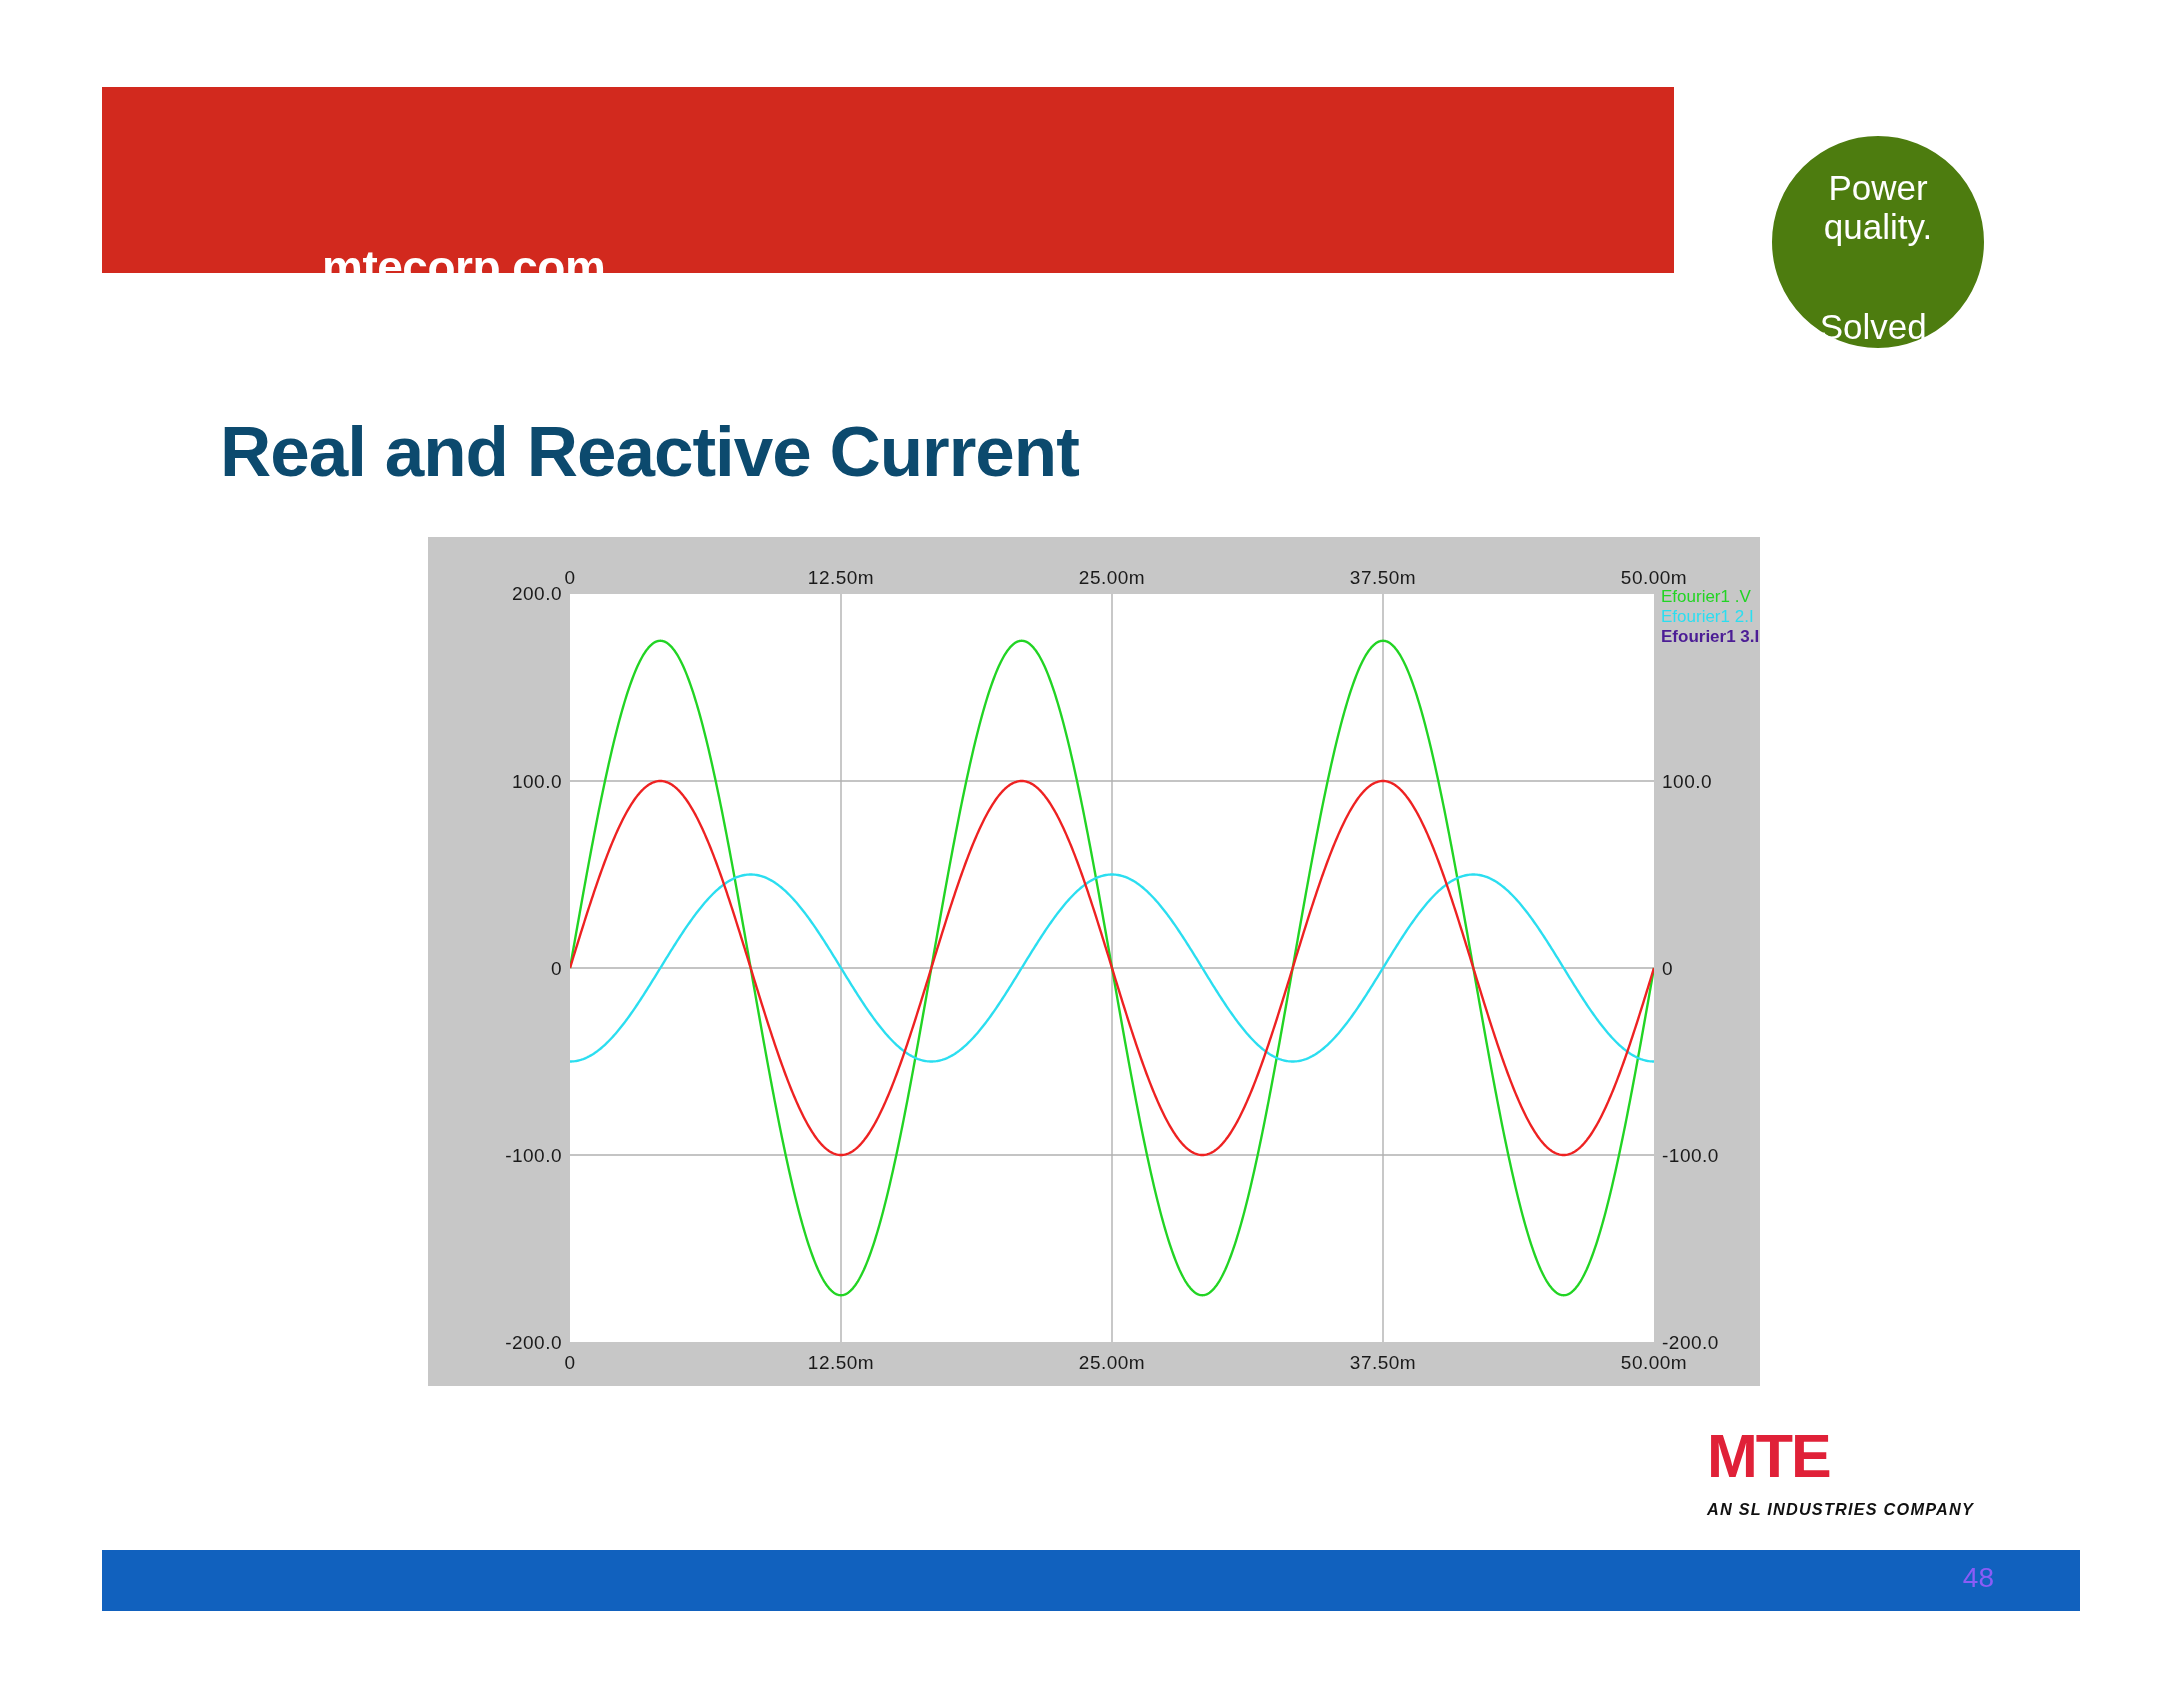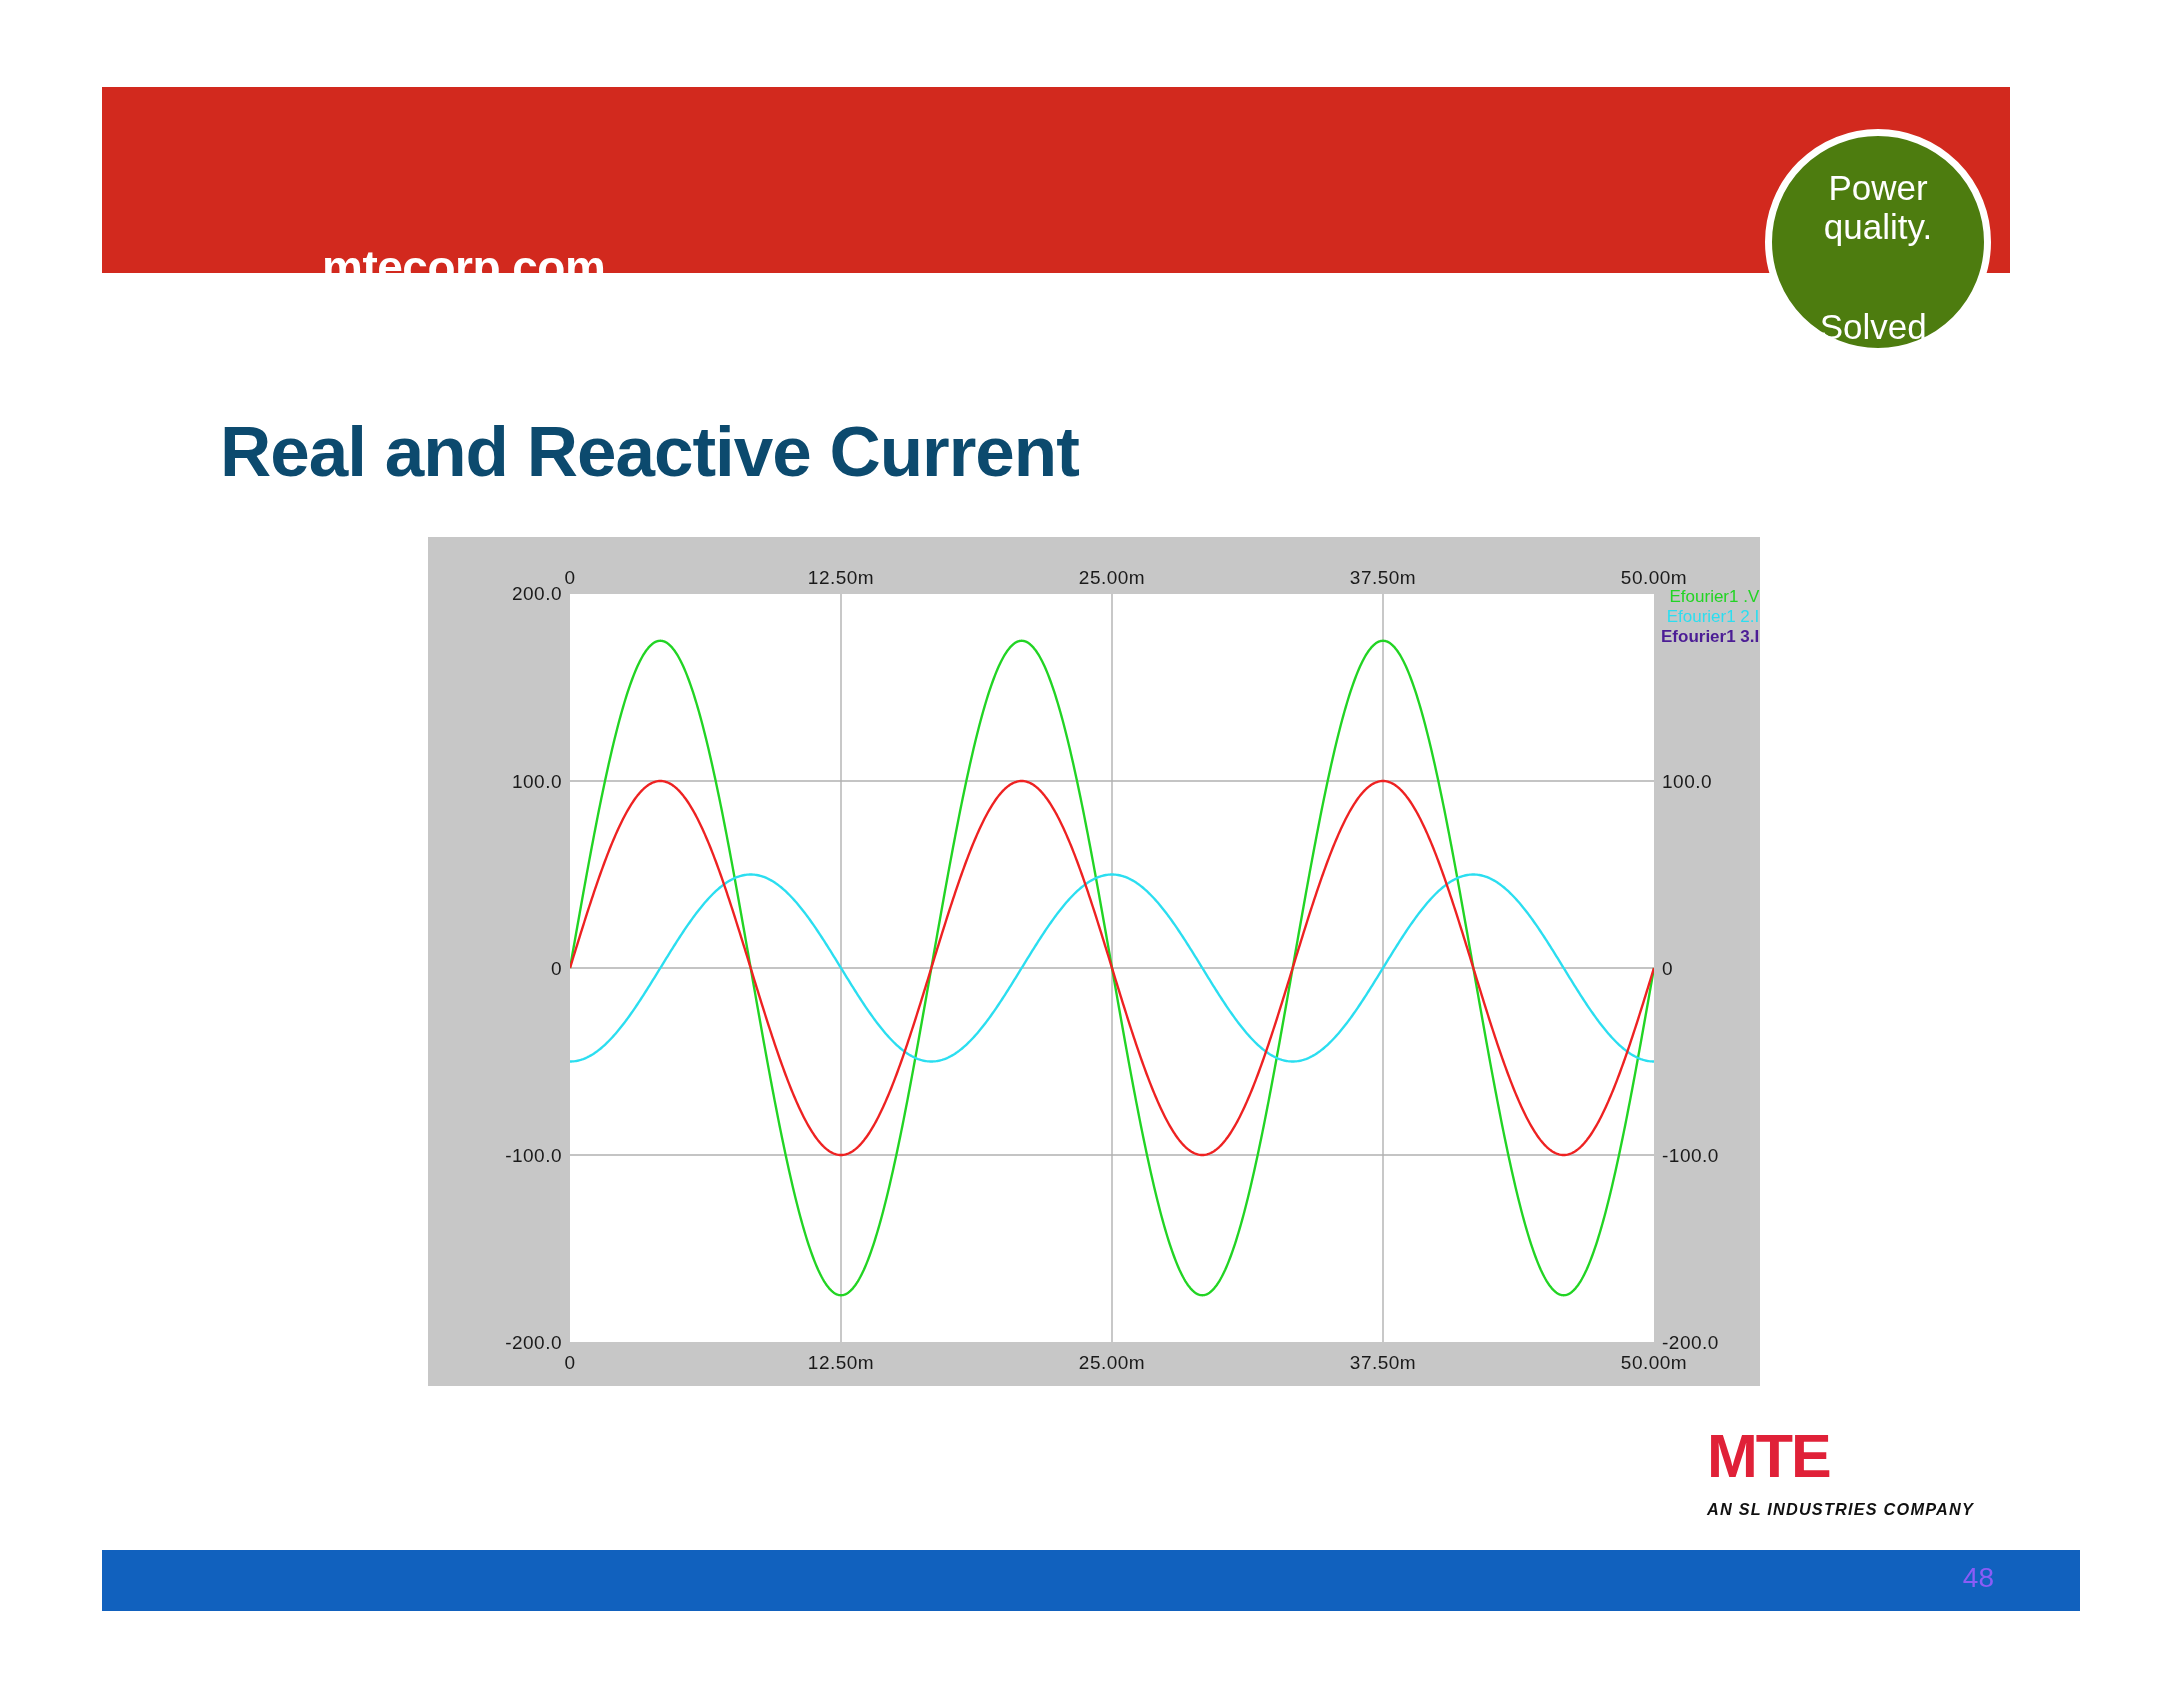--- a/index.html
+++ b/index.html
@@ -22,21 +22,21 @@
     width: 2178px;
     height: 1683px;
     background: #ffffff;
   }
 
   
   #header-band {
     position: absolute;
     left: 102px;
     top: 87px;
-    width: 1908px;
+    width: 1572px;
     height: 186px;
     background: #D2291E;
   }
   #site-url {
     position: absolute;
     left: 220px;
     top: 153px;
     font-size: 46px;
     font-weight: bold;
     color: #ffffff;
@@ -132,21 +132,21 @@
 
   
   #legend {
     position: absolute;
     left: 1233px;     
     top: 50px;
     font-size: 17px;
     line-height: 20px;
     white-space: nowrap;
   }
-  #legend div { font-family: "Liberation Sans", sans-serif; text-align: right; }
+  #legend div { font-family: "Liberation Sans", sans-serif; }
 
   
   #mte-logo {
     position: absolute;
     left: 1707px;
     top: 1416px;
     width: 307px;
     height: 104px;
   }
   #mte-logo .mte-word {

